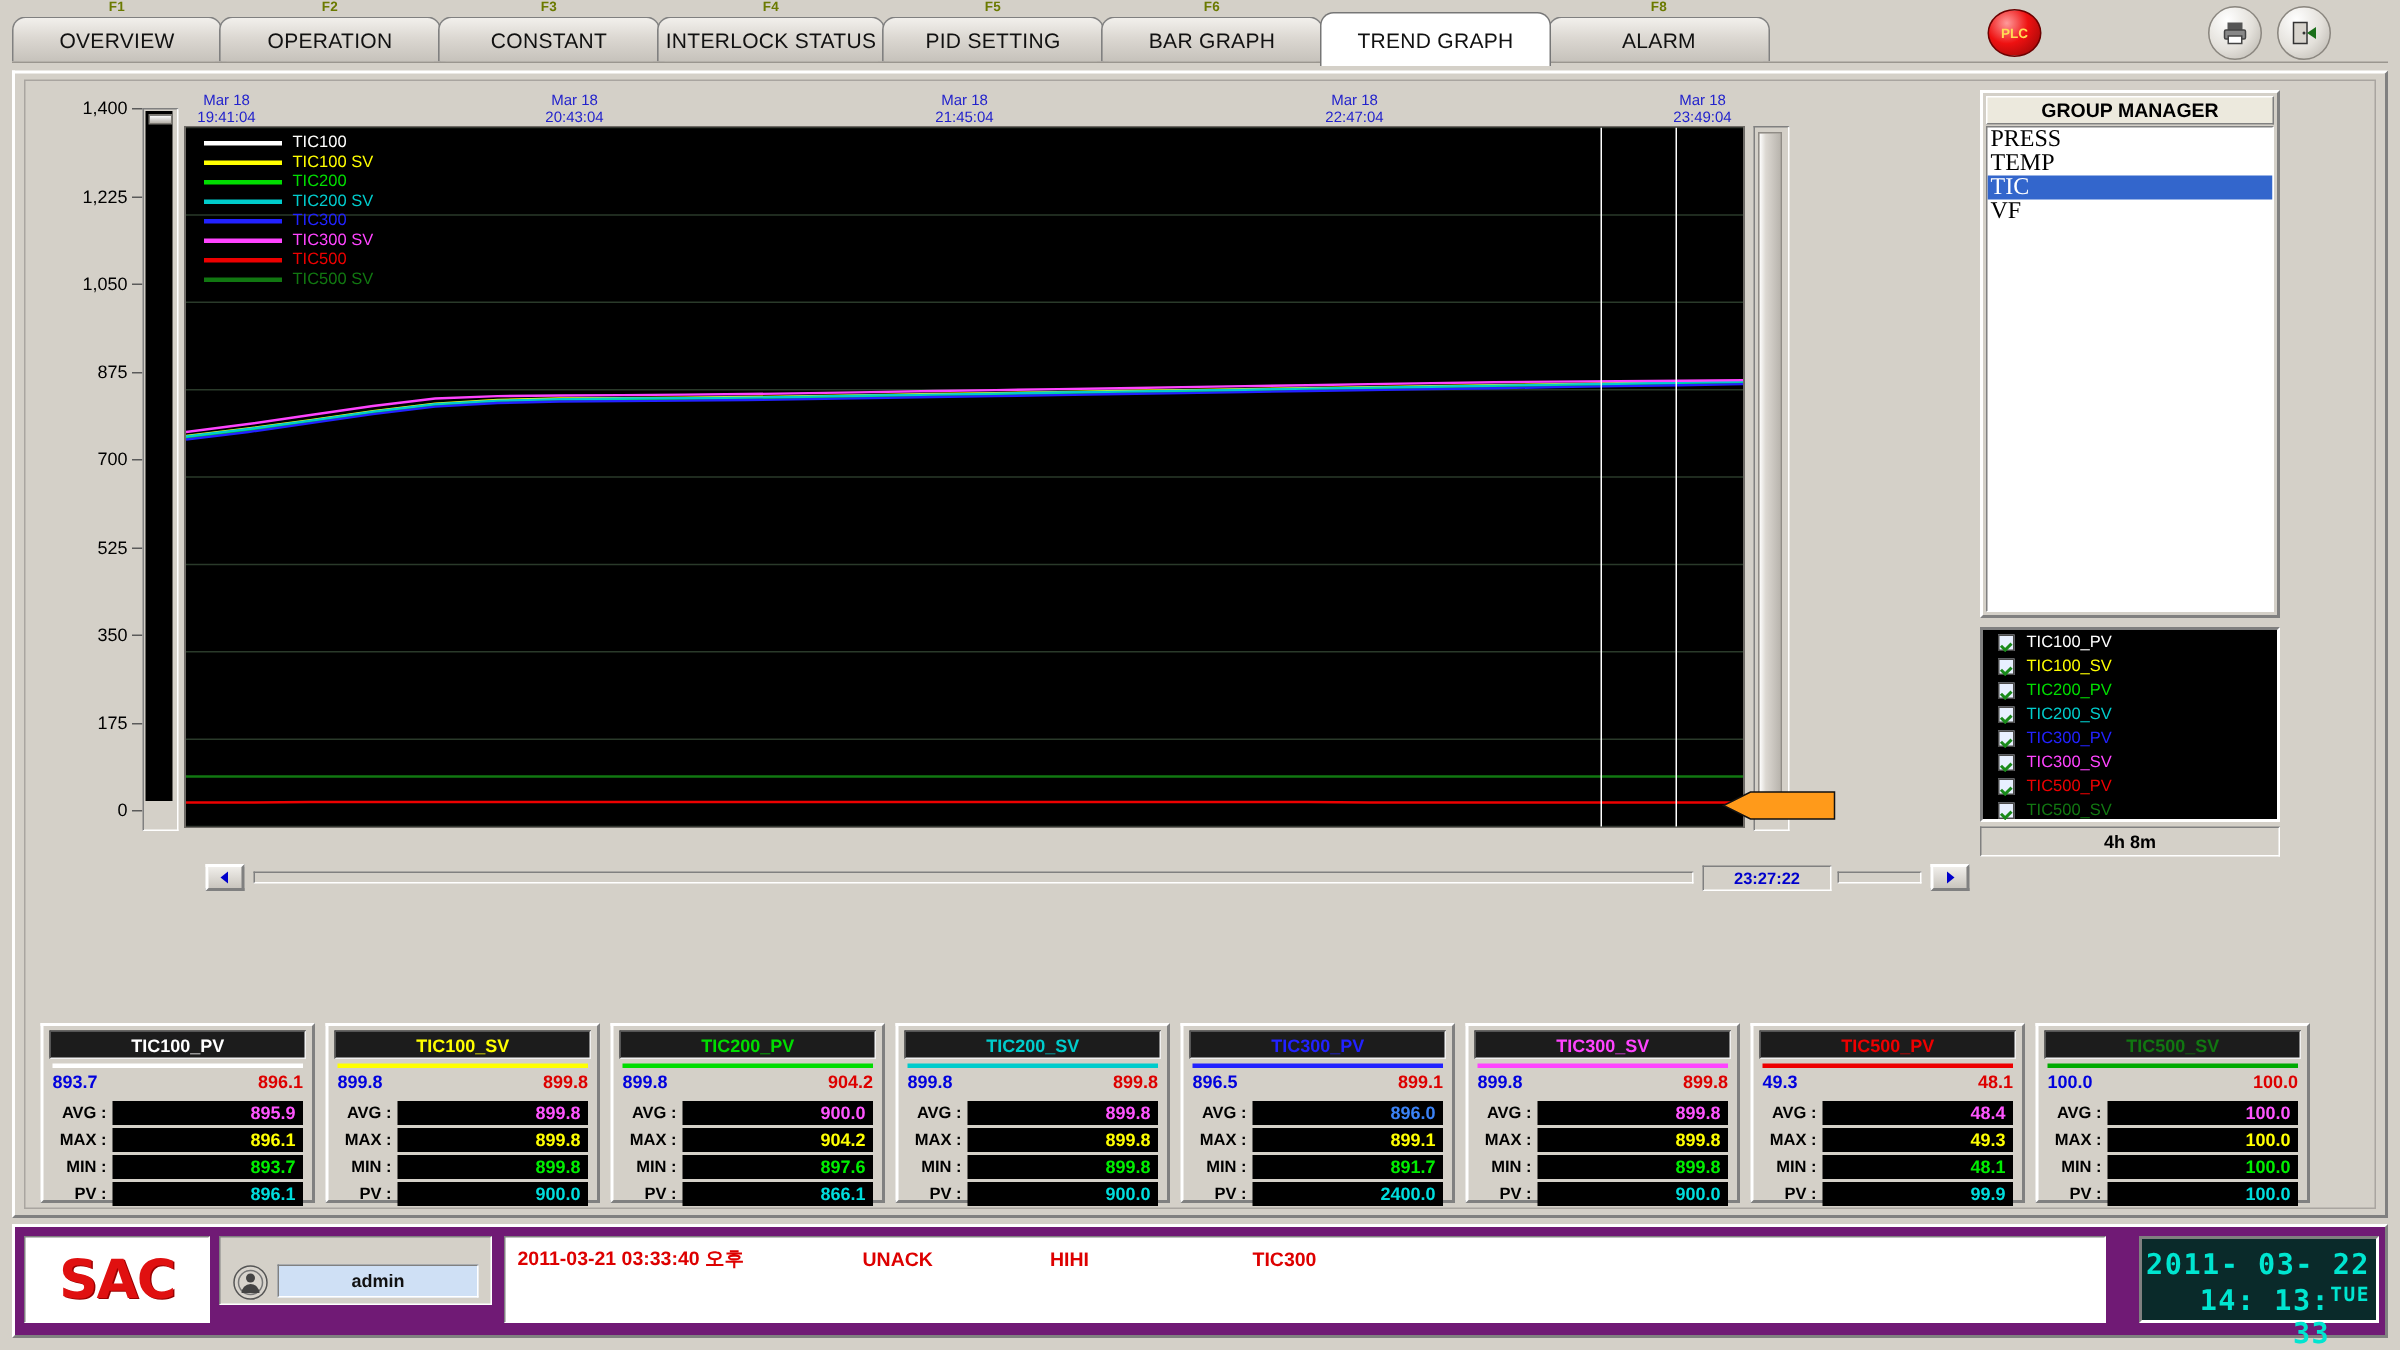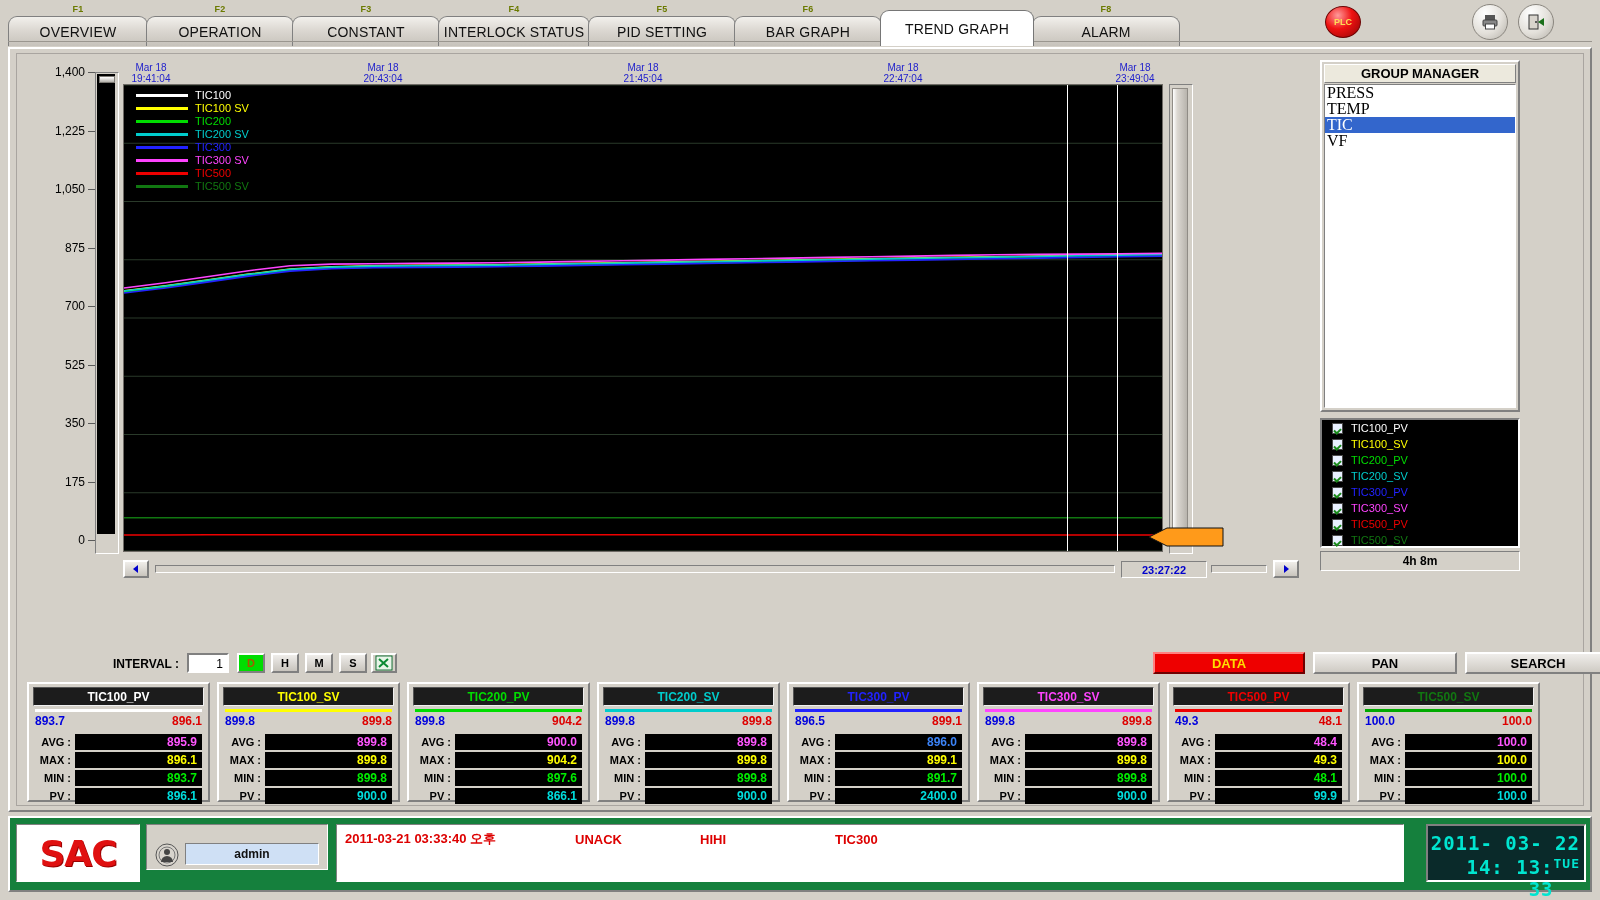--- a/index.html
+++ b/index.html
@@ -3,21 +3,21 @@
 <meta charset="utf-8">
 <title>Trend Graph HMI</title>
 <style>
   html,body{margin:0;padding:0;background:#d4d0c8;}
   body{width:1600px;height:900px;overflow:hidden;
        font-family:"Liberation Sans",sans-serif;-webkit-font-smoothing:none;}
   .app{position:relative;width:1600px;height:900px;background:#d4d0c8;}
 
   
   .tabbar{position:absolute;left:0;top:0;width:1600px;height:46px;background:#d4d0c8;}
-  .tabs{position:absolute;left:8px;top:6px;height:40px;display:flex;align-items:flex-end;}
+  .tabs{position:absolute;left:8px;top:6px;height:40px;display:flex;align-items:center;}
   .tab{position:relative;height:30px;min-width:130px;margin-right:-2px;
        background:linear-gradient(to bottom,#f2f0ec 0%,#dcd8d2 45%,#c6c2bb 100%);
        border:1px solid #808080;border-bottom:none;border-radius:9px 9px 0 0;
        display:flex;align-items:center;justify-content:center;
        font-size:14px;color:#111;letter-spacing:.2px;box-sizing:border-box;}
   .tab .fkey{position:absolute;top:-13px;left:50%;transform:translateX(-50%);
        font-size:9px;font-weight:bold;color:#6b7a00;}
   .tab.active{background:#ffffff;height:36px;border-color:#767676;z-index:5;}
   .tabbar .underline{position:absolute;left:8px;top:41px;width:1584px;height:3px;
        border-top:1px solid #9a968f;box-sizing:border-box;}
@@ -65,21 +65,21 @@
   .rscroll{position:absolute;left:1142px;top:24px;width:22px;height:468px;
        background:#d4d0c8;border:1px solid;border-color:#808080 #ffffff #ffffff #808080;}
   .rscroll-thumb{position:absolute;left:2px;top:3px;width:16px;height:452px;
        background:linear-gradient(to right,#ffffff 0%,#dcd8d2 30%,#b8b4ad 100%);
        border:1px solid #908c86;box-sizing:border-box;}
 
   
   .vcursor{position:absolute;top:0;width:1px;height:468px;background:#fff;}
 
   
-  .srow{position:absolute;left:96px;height:20px;}
+  .srow{position:absolute;left:110px;height:20px;margin-top:16px;}
   .arrowbtn{position:absolute;width:26px;height:18px;
        background:linear-gradient(to bottom,#f0eeea,#c9c5be);
        border:2px solid;border-color:#ffffff #808080 #808080 #ffffff;
        display:flex;align-items:center;justify-content:center;box-sizing:border-box;}
   .trackbar{position:absolute;height:8px;background:#d4d0c8;
        border:1px solid;border-color:#808080 #ffffff #ffffff #808080;box-sizing:border-box;}
   .timebox{position:absolute;width:86px;height:17px;background:#d4d0c8;
        border:1px solid;border-color:#808080 #ffffff #ffffff #808080;
        display:flex;align-items:center;justify-content:center;
        font-size:11px;font-weight:bold;box-sizing:border-box;}
@@ -150,21 +150,21 @@
   .p-minmax .lo{font-size:12px;font-weight:bold;color:#0000dd;}
   .p-minmax .hi{font-size:12px;font-weight:bold;color:#dd0000;}
   .p-row{position:absolute;left:6px;right:6px;height:18px;display:flex;align-items:center;}
   .p-key{width:36px;text-align:right;font-size:11px;font-weight:bold;color:#000;
       padding-right:4px;}
   .p-val{flex:1;height:16px;background:#000;text-align:right;padding-right:5px;
       font-size:12px;font-weight:bold;line-height:16px;box-sizing:border-box;}
 
   
   .bottom{position:absolute;left:8px;top:816px;width:1584px;height:76px;
-      background:#15803d;border:2px solid;border-color:#ffffff #808080 #808080 #ffffff;box-sizing:border-box;}
+      background:#701a75;border:2px solid;border-color:#ffffff #808080 #808080 #ffffff;box-sizing:border-box;}
   .logo{position:absolute;left:6px;top:6px;width:124px;height:58px;background:#fff;
       border:1px solid;border-color:#808080 #ffffff #ffffff #808080;
       display:flex;align-items:center;justify-content:center;box-sizing:border-box;}
   .logo span{font-family:"DejaVu Sans",sans-serif;font-size:36px;font-weight:bold;color:#e01010;
       letter-spacing:-1px;text-shadow:1px 1px 0 #900;}
   .userbox{position:absolute;left:136px;top:6px;width:182px;height:46px;background:#d4d0c8;
       border:1px solid;border-color:#808080 #ffffff #ffffff #808080;box-sizing:border-box;}
   .userfield{position:absolute;left:38px;top:18px;width:134px;height:22px;background:#cfe0f5;
       border:1px solid;border-color:#808080 #ffffff #ffffff #808080;
       display:flex;align-items:center;justify-content:center;
@@ -420,42 +420,20 @@
             <div class="chklab" style="color: rgb(238, 0, 0);">TIC500_PV</div>
           </div>
           <div class="chkrow">
             <div class="cbox"></div>
             <div class="chklab" style="color: rgb(17, 119, 17);">TIC500_SV</div>
           </div>
         </div>
 
       <div class="dur">4h 8m</div>
 
-      <div class="toolbar">
-        <div class="tlabel" style="left:86px;top:5px;">INTERVAL :</div>
-        <div class="ivalue" style="left:160px;top:1px;">1</div>
-        <div id="unitbtn-host">
-            <div class="ubtn on" style="left: 210px; top: 1px;">D</div>
-            <div class="ubtn" style="left: 244px; top: 1px;">H</div>
-            <div class="ubtn" style="left: 278px; top: 1px;">M</div>
-            <div class="ubtn" style="left: 312px; top: 1px;">S</div>
-          </div>
-        <div class="xlsbtn" style="left:344px;top:1px;">
-          <svg width="18" height="16" viewBox="0 0 18 16">
-            <rect x="1" y="1" width="16" height="14" fill="#ffffff" stroke="#0b6b2b"></rect>
-            <rect x="2" y="2" width="14" height="12" fill="#e8f5e8"></rect>
-            <path d="M4 4 L13 12 M13 4 L4 12" stroke="#0b8a33" stroke-width="2"></path>
-          </svg>
-        </div>
-        <div id="modebtn-host">
-            <div class="modebtn act" style="left: 1126px; width: 152px; top: 0px;">DATA</div>
-            <div class="modebtn" style="left: 1286px; width: 144px; top: 0px;">PAN</div>
-            <div class="modebtn" style="left: 1438px; width: 146px; top: 0px;">SEARCH</div>
-          </div>
-      </div>
 
       <div class="panels" id="panels-host">
           <div class="panel">
             <div class="p-title" style="color: rgb(255, 255, 255);">TIC100_PV</div>
             <div class="p-colorbar" style="background: rgb(255, 255, 255);"></div>
             <div class="p-minmax">
               <span class="lo">893.7</span>
               <span class="hi">896.1</span>
             </div>
             <div class="p-row" style="top: 49px;">

